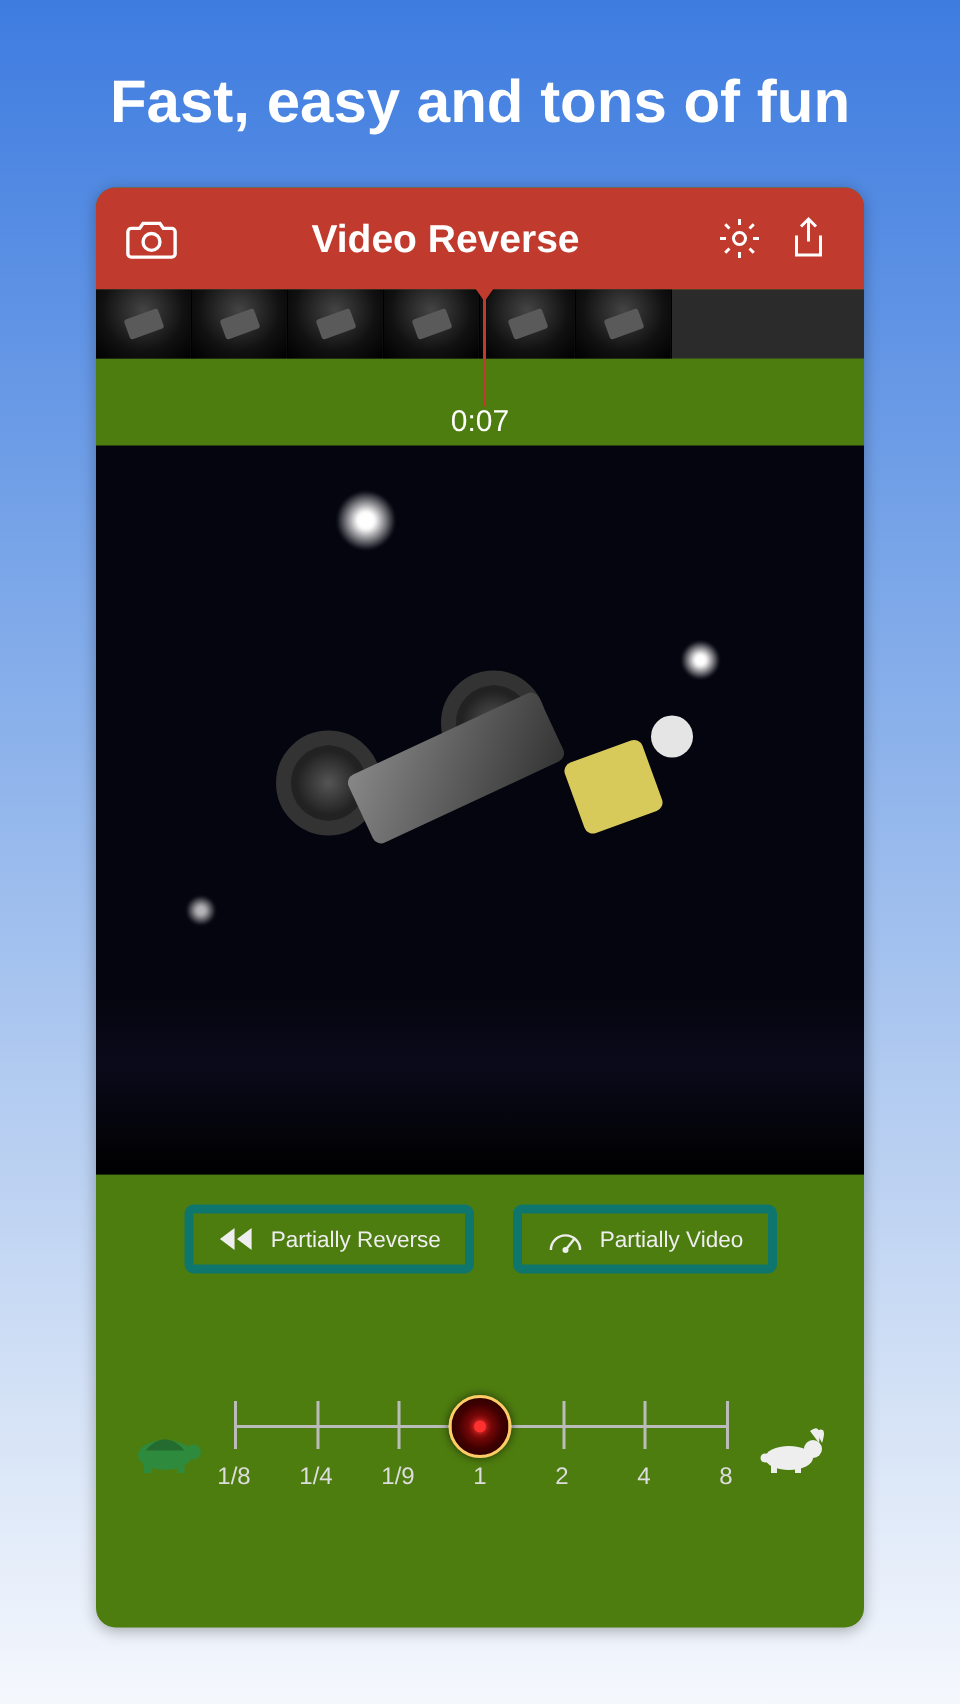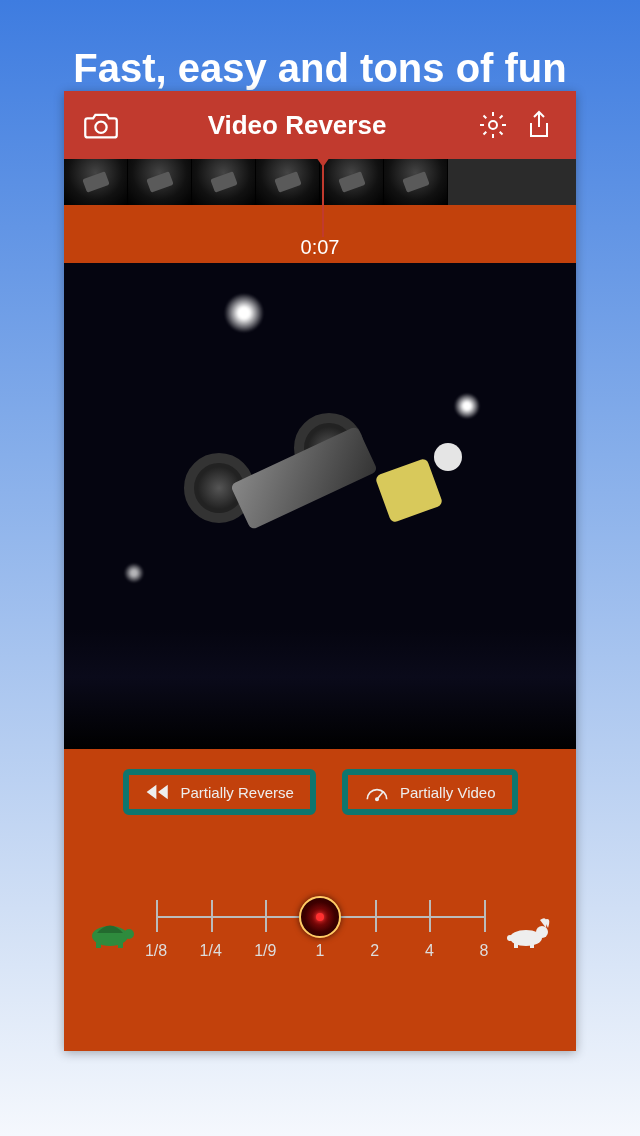--- a/index.html
+++ b/index.html
@@ -9,30 +9,32 @@
     background: linear-gradient(to bottom, #3e7ce0 0%, #86aeea 40%, #d0dff5 80%, #f5f8fd 100%);
     display: flex;
     flex-direction: column;
     align-items: center;
   }
   .promo-title {
     color: #fff;
     font-size: 40px;
     font-weight: 600;
     margin-top: 46px;
+    margin-bottom: 34px;
     text-align: center;
   }
   .device {
     width: 512px;
     height: 960px;
-    background: #c2410c;
+    background: #4d7c0f;
     box-shadow: 0 2px 10px rgba(0,0,0,.3);
     display: flex;
     flex-direction: column;
     overflow: hidden;
+    border-radius: 13px;
   }
   
   .topbar {
     height: 68px;
     background: #c13a2e;
     display: flex;
     align-items: center;
     padding: 0 14px;
     color: #fff;
   }

